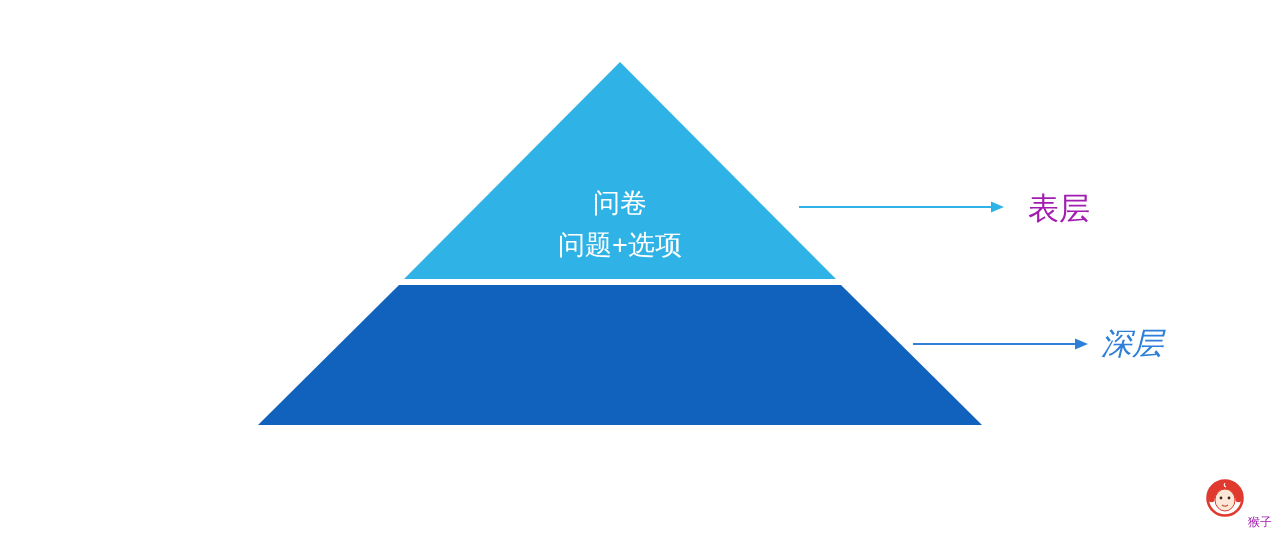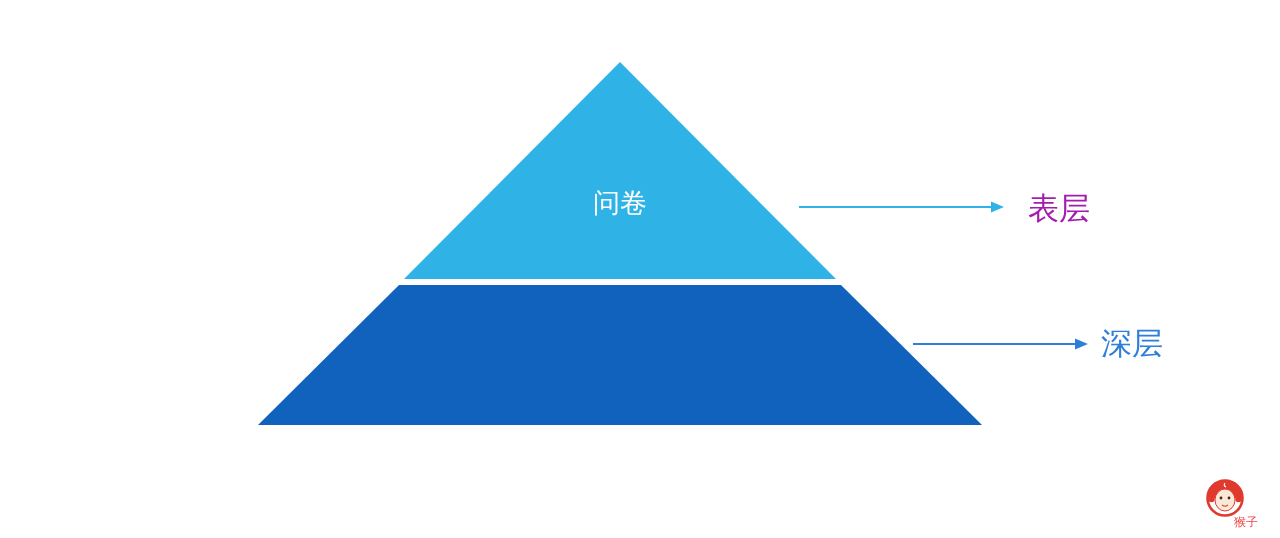--- a/index.html
+++ b/index.html
@@ -48,39 +48,40 @@
   }
   .anno.surface {
     left: 1028px;
     top: 190px;
     color: #a21caf;
   }
   .anno.deep {
     left: 1101px;
     top: 325px;
     color: #2e7fd9;
+    font-style: italic;
   }
   .watermark {
     position: absolute;
     left: 1205px;
     top: 478px;
     width: 72px;
     height: 56px;
   }
   .watermark .logo-svg {
     position: absolute;
     left: 0;
     top: 0;
   }
   .watermark-label {
     position: absolute;
-    left: 29px;
+    left: 43px;
     top: 36px;
     font-size: 12px;
-    color: #ef4444;
+    color: #a21caf;
   }
 </style>
 </head>
 <body>
 
 <div class="stage">
 
   <svg class="layer-svg" width="1280" height="538" viewBox="0 0 1280 538">
 
     <polygon points="620,62 404,279 836,279" fill="#2fb3e6"></polygon>
@@ -93,20 +94,21 @@
     </g>
 
     <g>
       <line x1="913" y1="344" x2="1077" y2="344" stroke="#2e7fd9" stroke-width="2"></line>
       <polygon points="1088,344 1075,338.5 1075,349.5" fill="#2e7fd9"></polygon>
     </g>
   </svg>
 
   <div class="pyramid-text top-text">
     <div>问卷</div>
+    <div>问题+选项</div>
   </div>
 
 
   <div class="anno surface">表层</div>
 
   <div class="anno deep">深层</div>
 
   <div class="watermark">
     <svg class="logo-svg" width="40" height="40" viewBox="0 0 40 40">
       <circle cx="20" cy="20" r="17.5" fill="#ffffff" stroke="#e03a2f" stroke-width="2.6"></circle>

